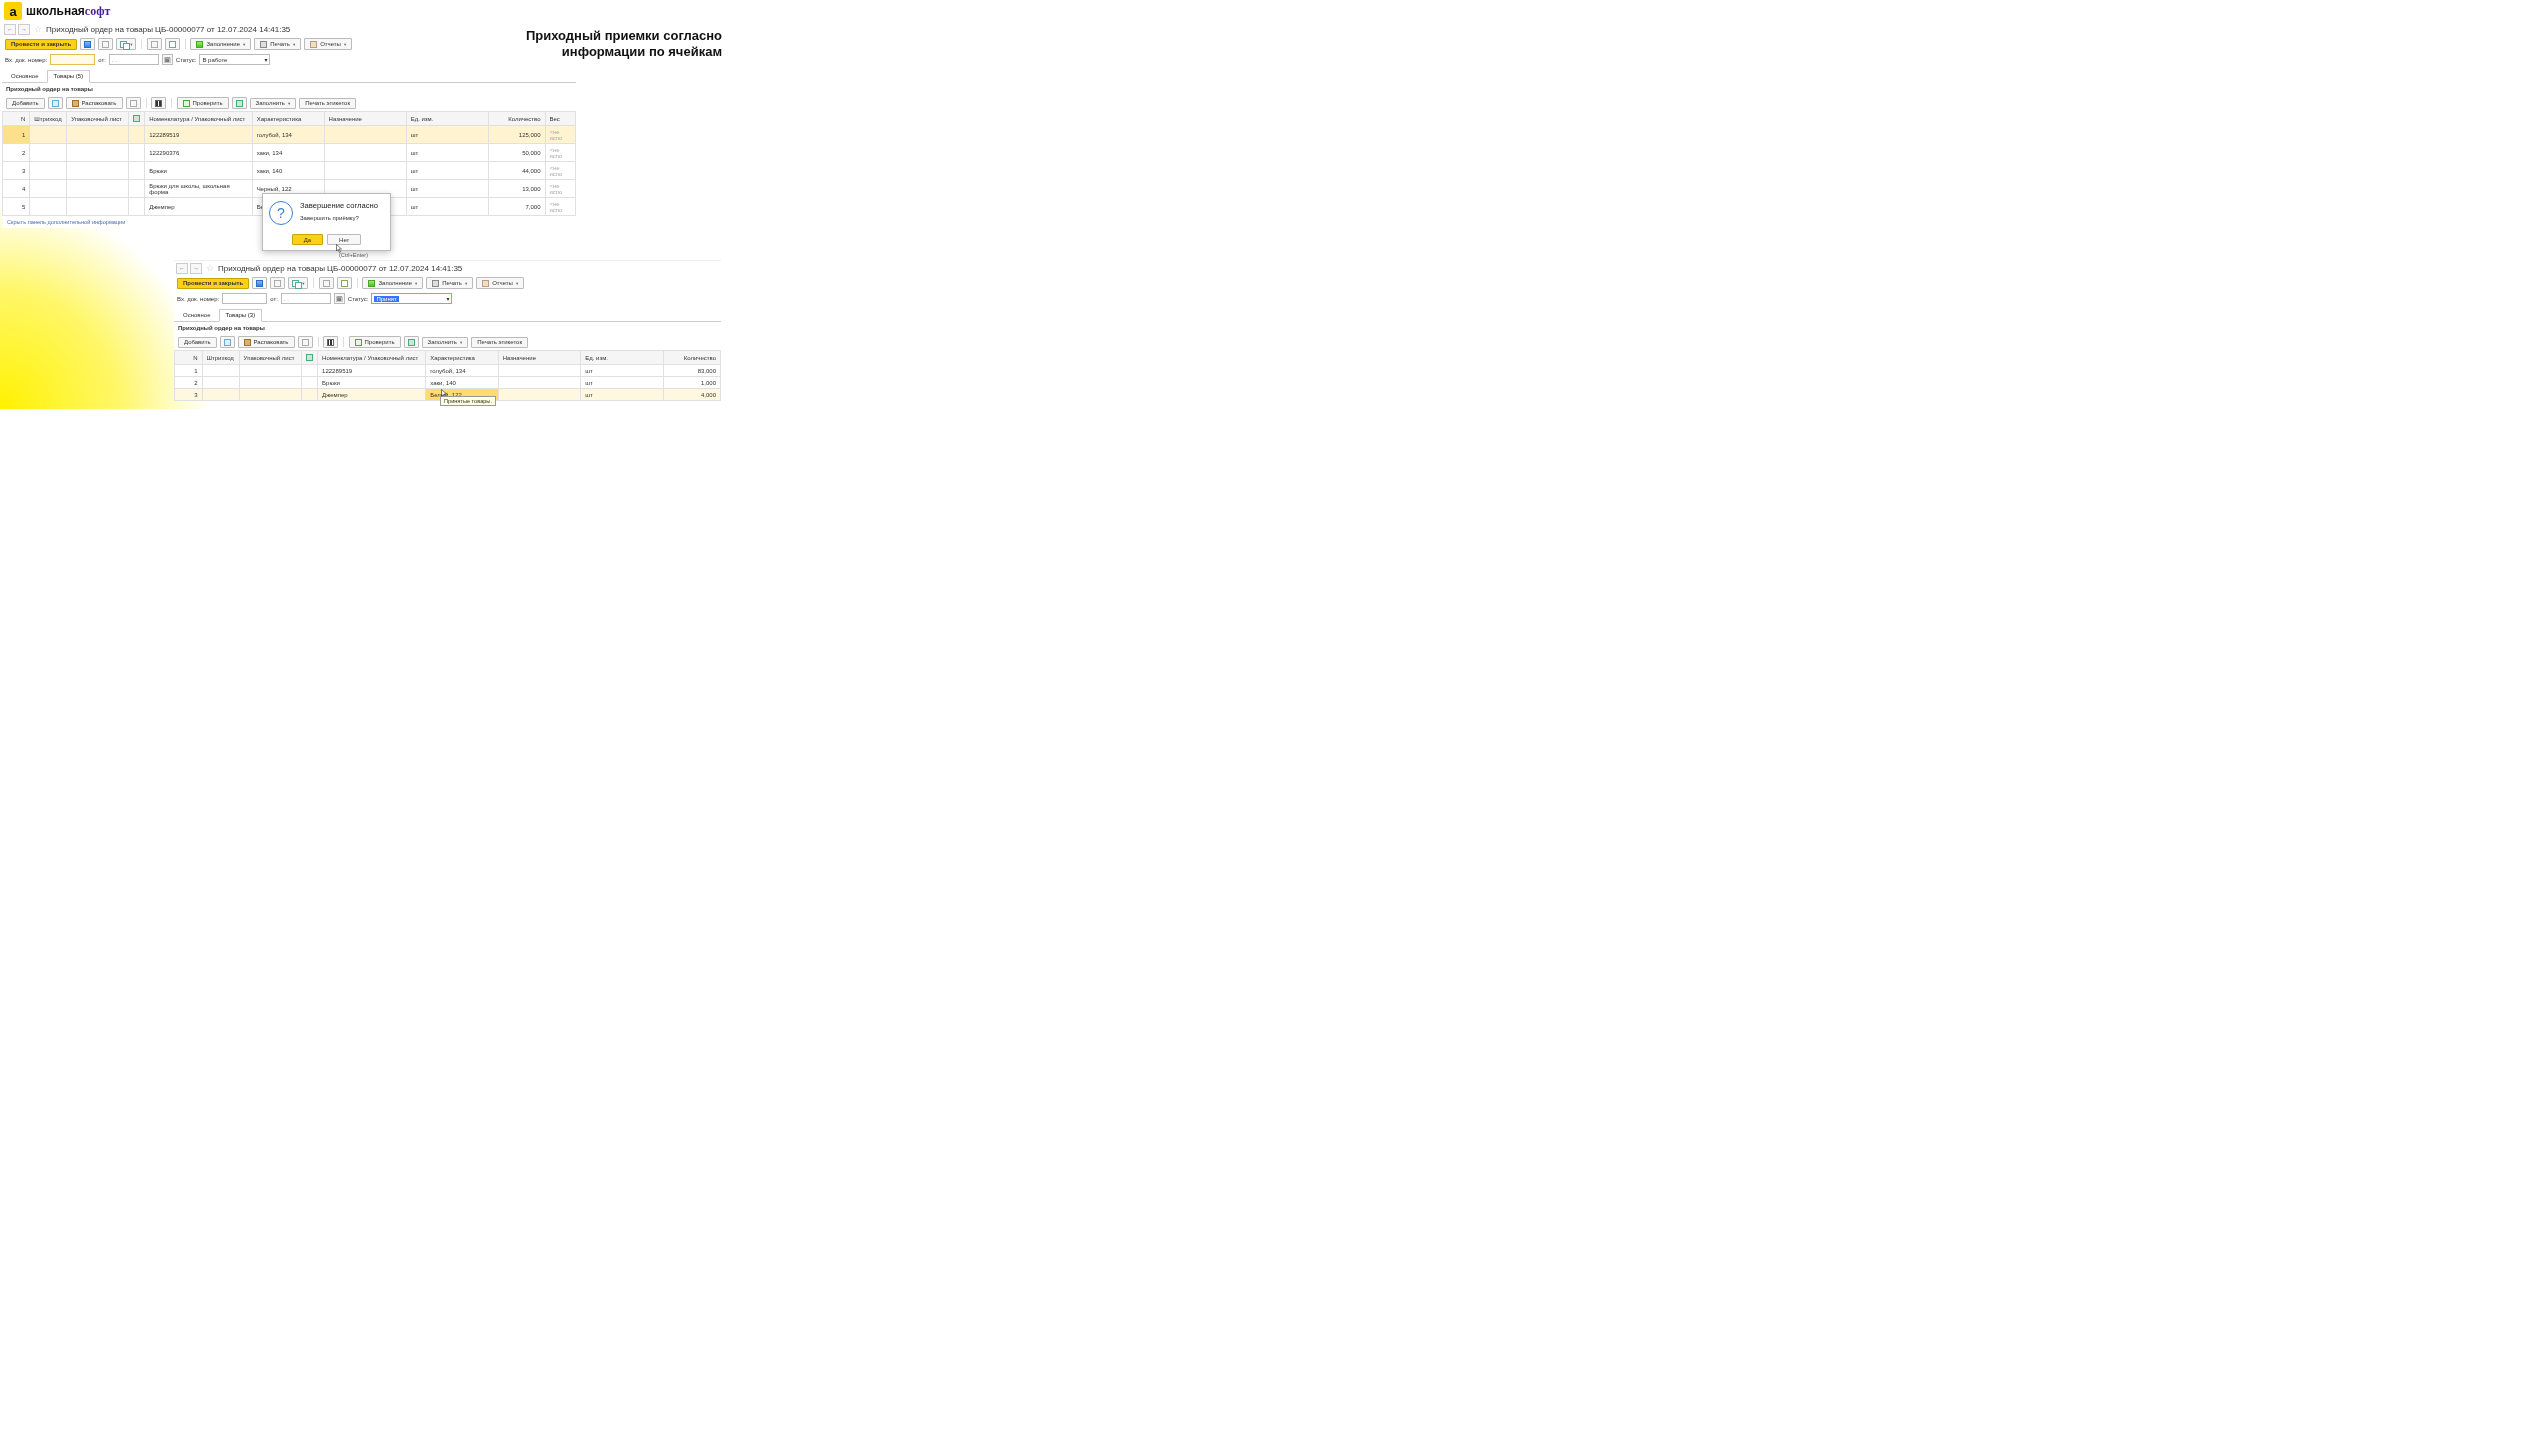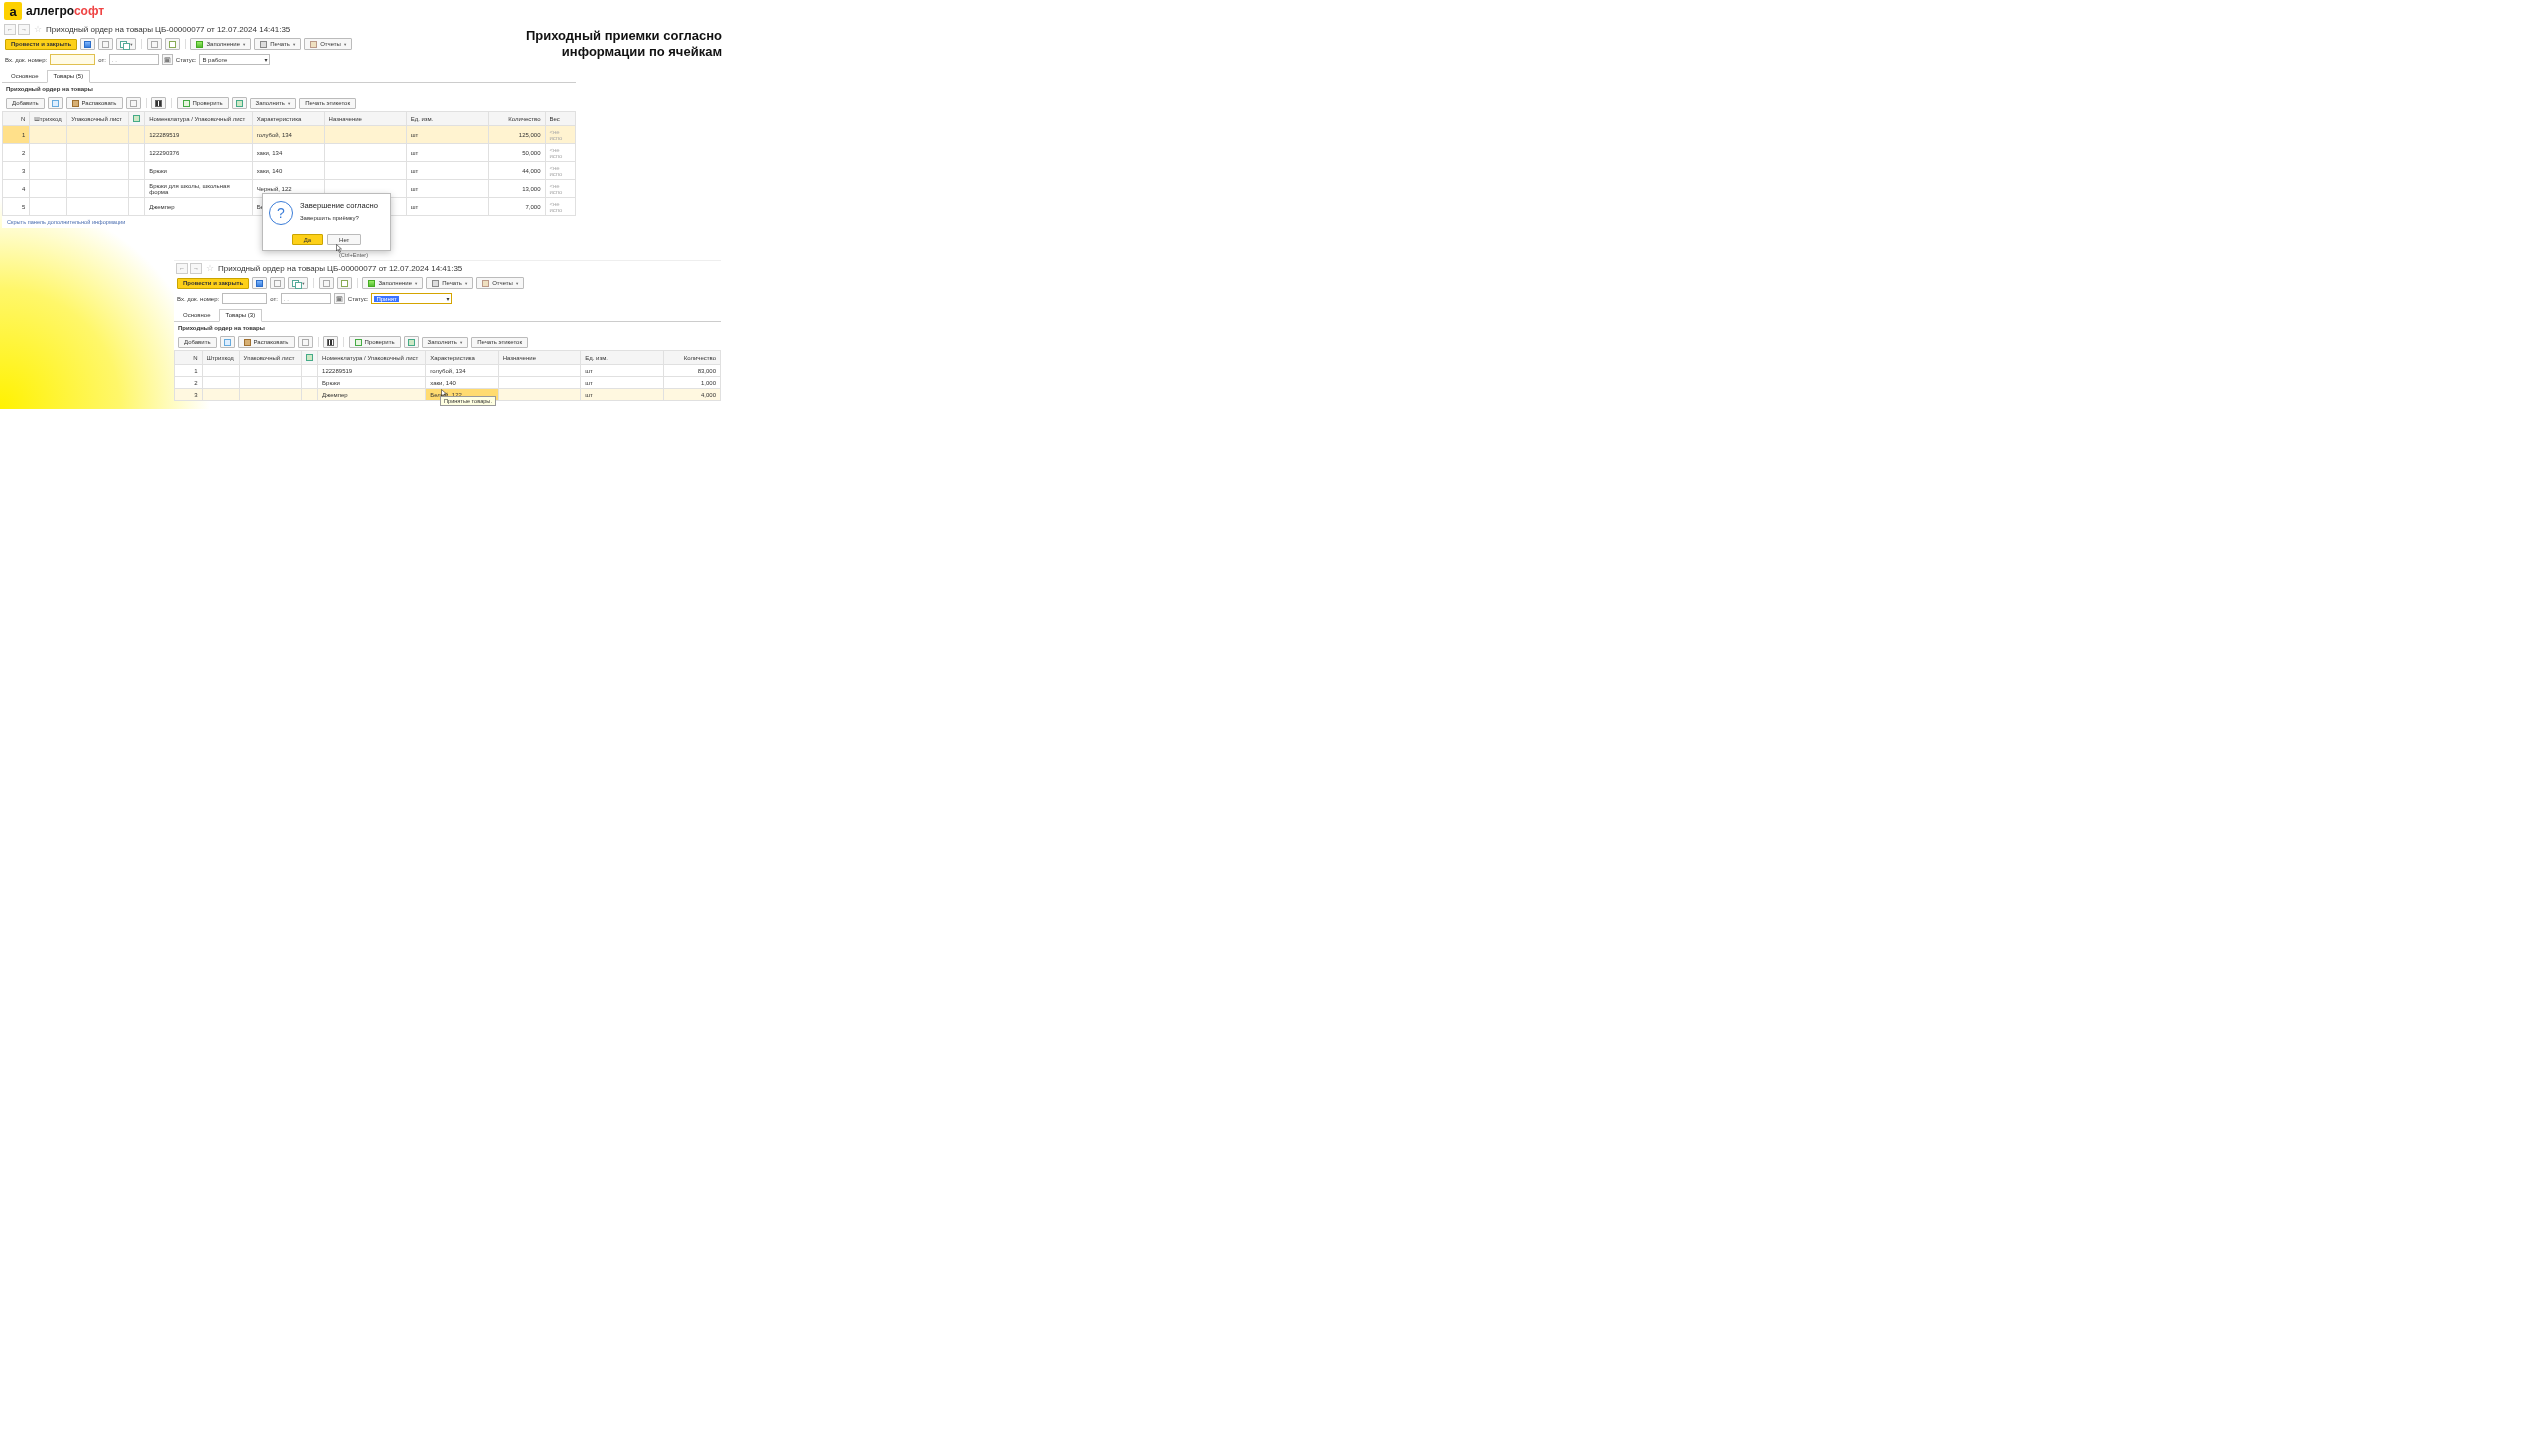--- a/index.html
+++ b/index.html
@@ -21,21 +21,21 @@
     z-index:0;
   }
   .logo-bar { display:flex; align-items:center; padding:2px 4px; gap:4px; position:relative; z-index:2;}
   .logo-icon {
     width:18px; height:18px; background:#fdd000; border-radius:2px;
     display:flex; align-items:center; justify-content:center;
     font-weight:bold; font-size:13px; color:#111;
   }
   .logo-text { font-size:12px; font-weight:bold; }
   .logo-text .p1 { color:#111; }
-  .logo-text .p2 { color:#ef4444; }
+  .logo-text .p2 { color:#4c1d95;font-family:Liberation Serif, serif; }
 
   .panel1 {
     position:relative; z-index:2;
     margin: 0 2px;
     background:#fff;
   }
   .bar-row { display:flex; align-items:center; gap:2px; padding:1.5px 2px; }
   .nav-btn {
     width:12px; height:11px; border:0.5px solid #ccc; background:#f7f7f7;
     display:flex; align-items:center; justify-content:center; font-size:6px; color:#666;
@@ -146,21 +146,21 @@
   }
 </style>
 </head>
 <body>
 
 <div class="gradient-bg"></div>
 
 <div class="logo-bar">
   <div class="logo-icon">a</div>
   <div class="logo-text">
-    <span class="p1">аллегро</span><span class="p2">софт</span>
+    <span class="p1">школьная</span><span class="p2">софт</span>
   </div>
 </div>
 
 <div class="headline">
   <div>Приходный приемки согласно</div>
   <div>информации по ячейкам</div>
 </div>
 
 <div class="panel1" style="width:574px;">
   <div class="bar-row">

